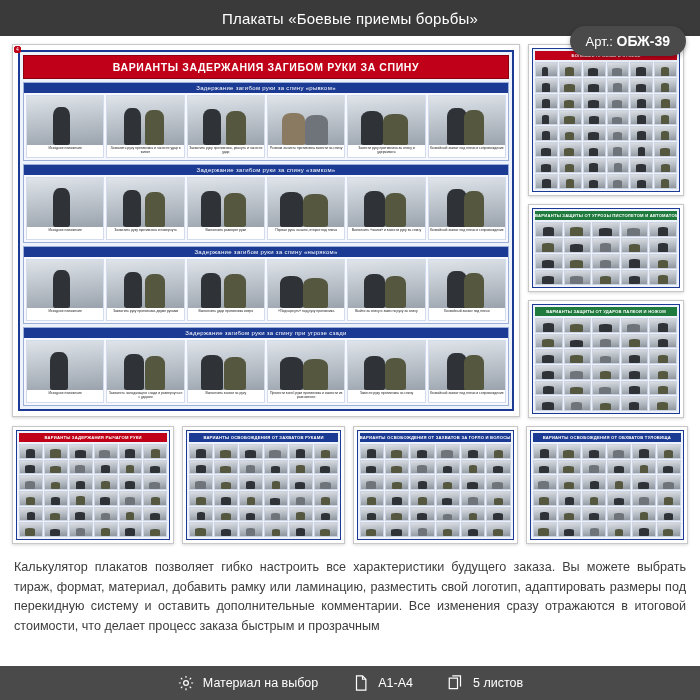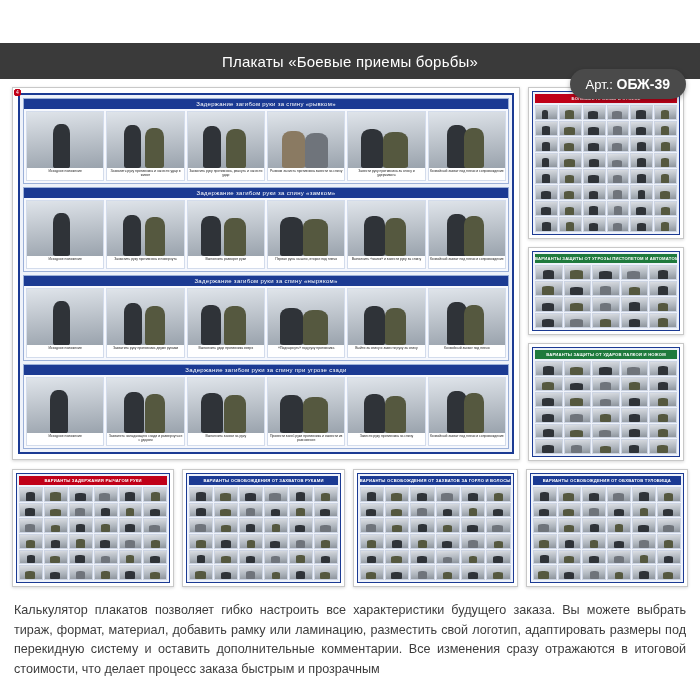--- a/index.html
+++ b/index.html
@@ -19,21 +19,20 @@
   
   .header {
     height: 36px;
     background: #3a3a3a;
     color: #ffffff;
     display: flex;
     align-items: center;
     justify-content: center;
     font-size: 15px;
     letter-spacing: 0.2px;
-    margin-top: 43px;
   }
 
   
   .gallery {
     position: relative;
     padding: 8px 12px 0 12px;
   }
 
   .main-row {
     display: flex;
@@ -264,20 +263,21 @@
   <div class="badge">
     <span>Арт.:</span>
     <b>ОБЖ-39</b>
   </div>
 
   <div class="gallery">
     <div class="main-row">
 
       <div class="main-poster">
         <div class="mp-inner">
+          <div class="mp-title">ВАРИАНТЫ ЗАДЕРЖАНИЯ ЗАГИБОМ РУКИ ЗА СПИНУ</div>
 
           <div class="mp-block">
             <div class="idx">1</div>
             <div class="mp-block-title">Задержание загибом руки за спину «рывком»</div>
             <div class="mp-cells">
               <div class="mp-cell">
                   <div class="mp-photo">
                     <div class="fig dark" style="left:34%;width:22%;height:78%;"></div>
                   </div>
                   <div class="mp-cap">Исходное положение</div>
@@ -1256,20 +1256,29 @@
         </div>
       </div>
     </div>
 
   </div>
 
   <div class="desc">Калькулятор плакатов позволяет гибко настроить все характеристики будущего заказа. Вы можете выбрать тираж, формат, материал, добавить рамку или ламинацию, разместить свой логотип, адаптировать размеры под перекидную систему и оставить дополнительные комментарии. Все изменения сразу отражаются в итоговой стоимости, что делает процесс заказа быстрым и прозрачным</div>
 
   <div class="footer">
 
+    <div class="f-item">
+      <span class="f-icon">
+        <svg width="18" height="18" viewBox="0 0 24 24" fill="none" stroke="#ffffff" stroke-width="1.6">
+          <circle cx="12" cy="12" r="3.2"></circle>
+          <path d="M12 2.5v2.6M12 18.9v2.6M2.5 12h2.6M18.9 12h2.6M5.2 5.2l1.9 1.9M16.9 16.9l1.9 1.9M18.8 5.2l-1.9 1.9M7.1 16.9l-1.9 1.9"></path>
+        </svg>
+      </span>
+      <span>Материал на выбор</span>
+    </div>
 
     <div class="f-item">
       <span class="f-icon">
         <svg width="18" height="18" viewBox="0 0 24 24" fill="none" stroke="#ffffff" stroke-width="1.6">
           <path d="M6 2.5h8l4.5 4.5V21.5H6z"></path>
           <path d="M14 2.5V7h4.5"></path>
         </svg>
       </span>
       <span>А1-А4</span>
     </div>

